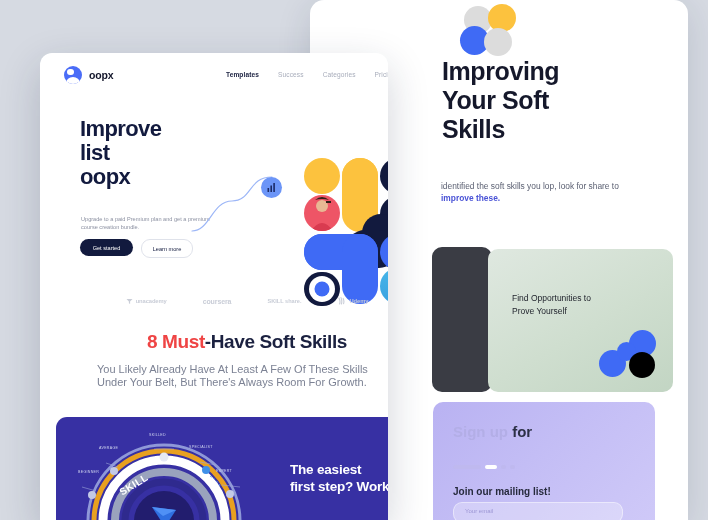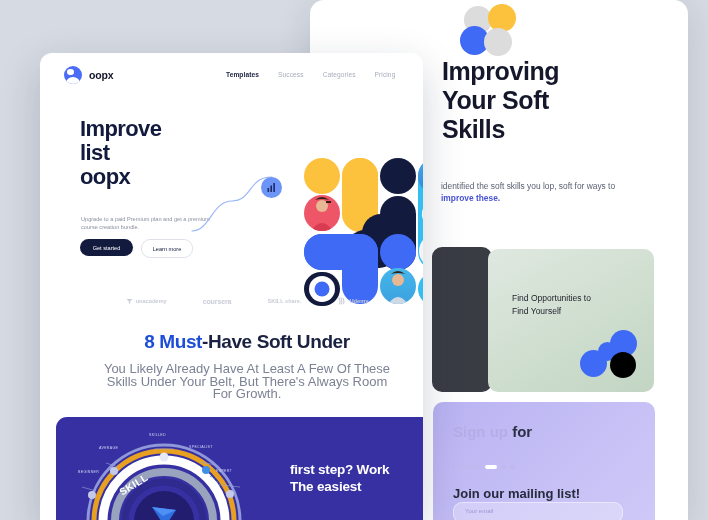--- a/index.html
+++ b/index.html
@@ -77,21 +77,21 @@
     width: 60px;
     height: 145px;
     background: #3a3c44;
     border-radius: 10px;
   }
   
   .green-card {
     position: absolute;
     left: 178px;
     top: 249px;
-    width: 166px;
+    width: 185px;
     height: 143px;
     background: linear-gradient(150deg,#dfe8e0 0%,#cfdecf 55%,#c2d5c3 100%);
     border-radius: 10px;
     overflow: hidden;
   }
   .green-card-title {
     position: absolute;
     left: 24px;
     top: 43px;
     width: 120px;
@@ -131,21 +131,21 @@
   .news-bars { position: absolute; left: 20px; top: 63px; display: flex; gap: 4px; align-items: center; }
   .news-bars i { display: block; height: 4px; border-radius: 2px; background: #bfb9ef; }
   .nb1 { width: 28px; }
   .nb2 { width: 12px; background: #ffffff !important; }
   .nb3 { width: 5px; }
   .nb4 { width: 5px; }
   .news-join {
     position: absolute;
     left: 20px;
     top: 84px;
-    font-size: 13px;
+    font-size: 10px;
     font-weight: 700;
     color: #262a3d;
   }
   .news-input {
     position: absolute;
     left: 20px;
     top: 100px;
     width: 168px;
     height: 19px;
     border-radius: 9px;
@@ -158,21 +158,21 @@
     top: 5px;
     font-size: 6px;
     color: #9c96d4;
   }
 
   
   .front-card {
     position: absolute;
     left: 40px;
     top: 53px;
-    width: 383px;
+    width: 348px;
     height: 467px;
     background: #ffffff;
     border-radius: 12px 12px 0 0;
     box-shadow: 0 14px 42px rgba(25,35,65,0.20);
     overflow: hidden;
   }
 
   
   .nav {
     position: absolute;
@@ -312,27 +312,26 @@
   .section-title {
     position: absolute;
     left: 0; top: 278px;
     width: 414px;
     text-align: center;
     font-size: 19px;
     font-weight: 700;
     color: #1b2140;
     letter-spacing: -0.4px;
   }
-  .section-title .blue { color: #1d4ed8; }
+  .section-title .blue { color: #ef4444; }
   .section-sub {
     position: absolute;
     left: 57px; top: 310px;
     width: 300px;
-    text-align: center;
-    font-size: 13px;
+    font-size: 11px;
     line-height: 12.5px;
     color: #7c8294;
   }
 
   
   .purple-card {
     position: absolute;
     left: 16px;
     top: 364px;
     width: 382px;
@@ -386,30 +385,30 @@
     </div>
 
     <div class="back-title">
       <div>Improving</div>
       <div>Your Soft</div>
       <div>Skills</div>
     </div>
 
     <div class="back-sub">
       <span>identified the soft skills you</span>
-      <span>lop, soft for ways to </span><b>improve</b>
+      <span>lop, look for share to </span><b>improve</b>
       <b>these.</b>
     </div>
 
     <div class="dark-card"></div>
 
     <div class="green-card">
       <div class="green-card-title">
         <div>Find Opportunities to</div>
-        <div>Find Yourself</div>
+        <div>Prove Yourself</div>
       </div>
       <div class="green-blob">
         <span class="b gb1"></span>
         <span class="b gb2"></span>
         <span class="b gb3"></span>
         <span class="b gb4"></span>
       </div>
     </div>
 
     <div class="news-card">
@@ -558,21 +557,21 @@
       </div>
       <div class="logo-item small">
         <svg width="9" height="8" viewBox="0 0 9 8">
           <path d="M1 1 q1.6 3 0.6 6 M3 0.6 q1.4 3.4 0.4 6.4 M5.2 1.4 q1.2 2.6 0.4 5.2" fill="none" stroke="#c9cdd7" stroke-width="1.1" stroke-linecap="round"></path>
         </svg>
         <span>Udemy</span>
       </div>
     </div>
 
     <div class="section-title">
-      <span class="blue">8 Must</span><span>-Have Soft Under</span>
+      <span class="blue">8 Must</span><span>-Have Soft Skills</span>
     </div>
     <div class="section-sub">You Likely Already Have At Least A Few Of These Skills Under Your Belt, But There's Always Room For Growth.</div>
 
     <div class="purple-card">
       <svg class="gauge" viewBox="0 0 190 95">
         <path d="M18 92 A 76 76 0 0 1 170 92" fill="none" stroke="#8f98d8" stroke-width="3"></path>
         <path d="M24 92 A 70 70 0 0 1 164 92" fill="none" stroke="#e8a020" stroke-width="5"></path>
         <path d="M33 92 A 61 61 0 0 1 155 92" fill="none" stroke="#ffffff" stroke-width="9"></path>
         <path d="M45 92 A 49 49 0 0 1 143 92" fill="none" stroke="#9aa3bd" stroke-width="8"></path>
         <path d="M55 92 A 39 39 0 0 1 133 92" fill="none" stroke="#2f2a8e" stroke-width="7"></path>
@@ -592,18 +591,18 @@
         <line x1="152" y1="56" x2="170" y2="58" stroke="#9aa3d8" stroke-width="0.6"></line>
       </svg>
       <span class="gauge-label" style="left:22px;  top:53px;">BEGINNER</span>
       <span class="gauge-label" style="left:43px;  top:29px;">AVERAGE</span>
       <span class="gauge-label" style="left:93px;  top:16px;">SKILLED</span>
       <span class="gauge-label" style="left:133px; top:28px;">SPECIALIST</span>
       <span class="gauge-label" style="left:160px; top:52px;">EXPERT</span>
       <span class="skill-word">SKILL</span>
 
       <div class="purple-text">
+        <div>The easiest</div>
         <div>first step? Work</div>
-        <div>The easiest</div>
       </div>
     </div>
   </div>
 </div>
 
 </body></html>

